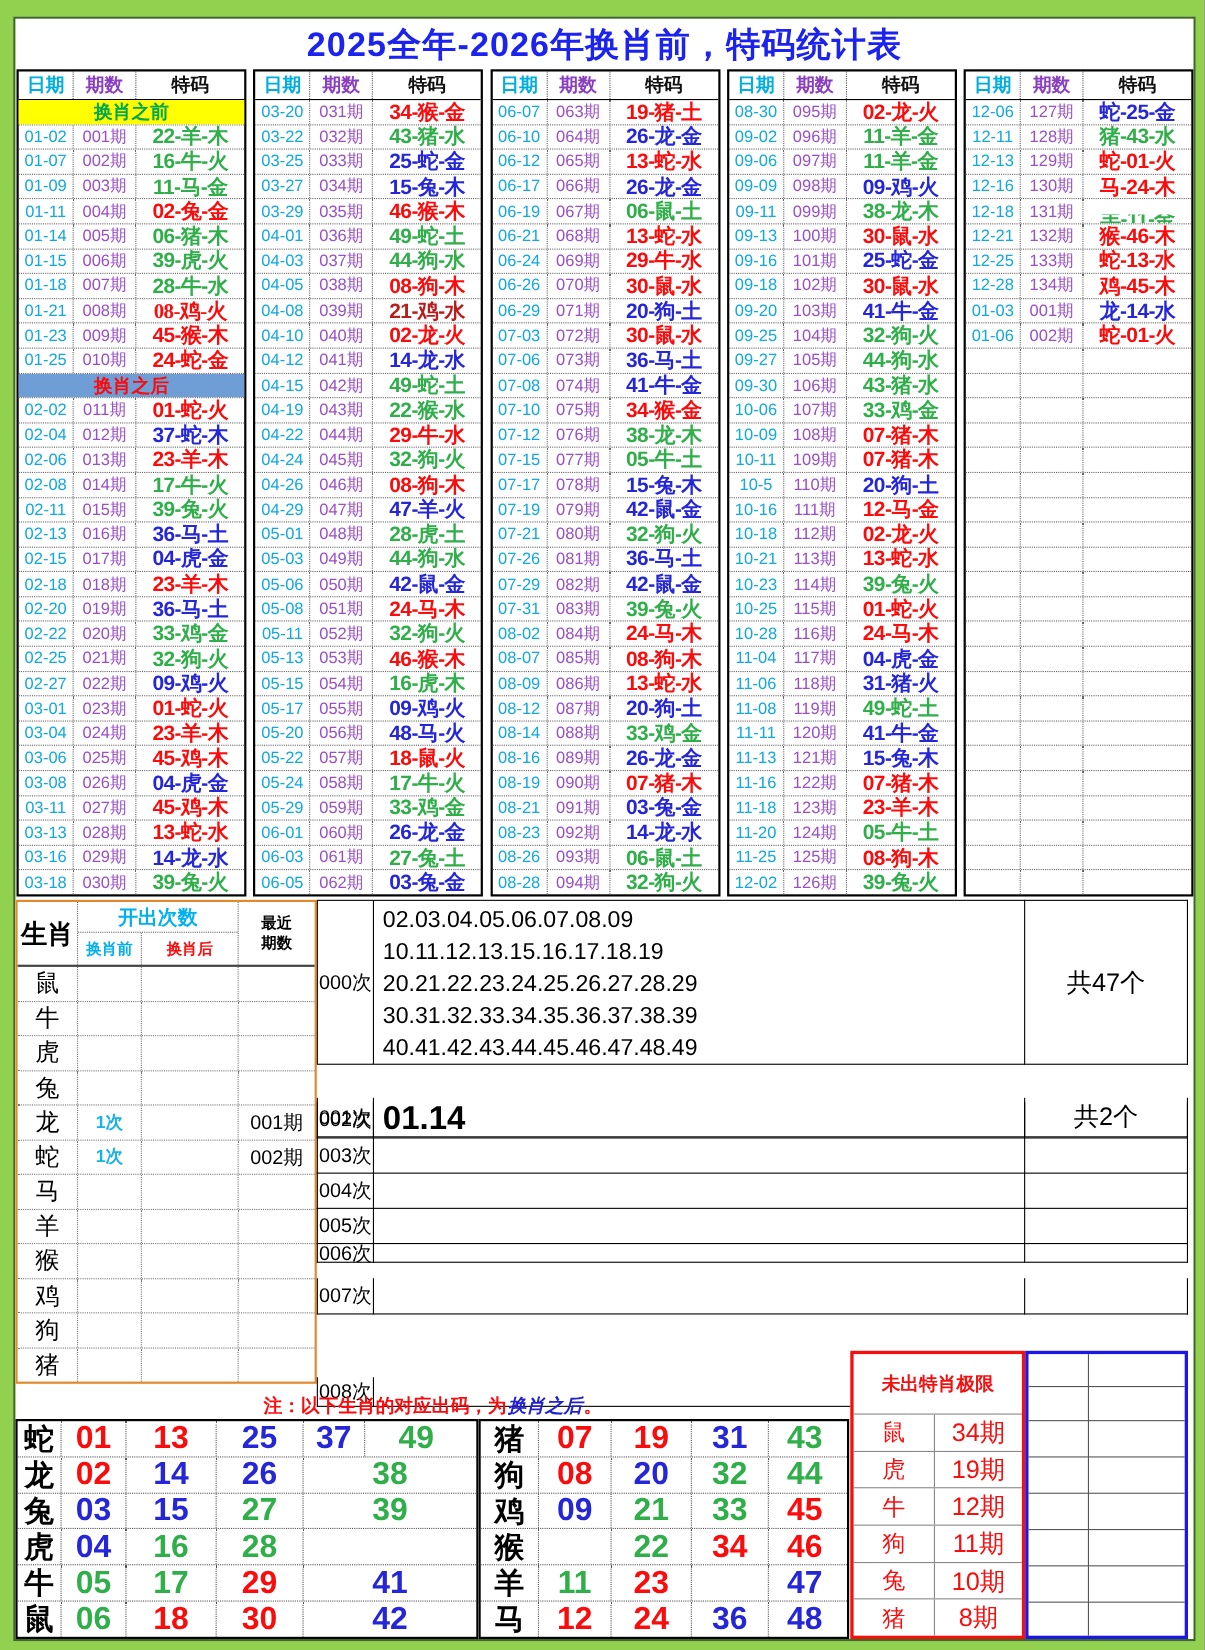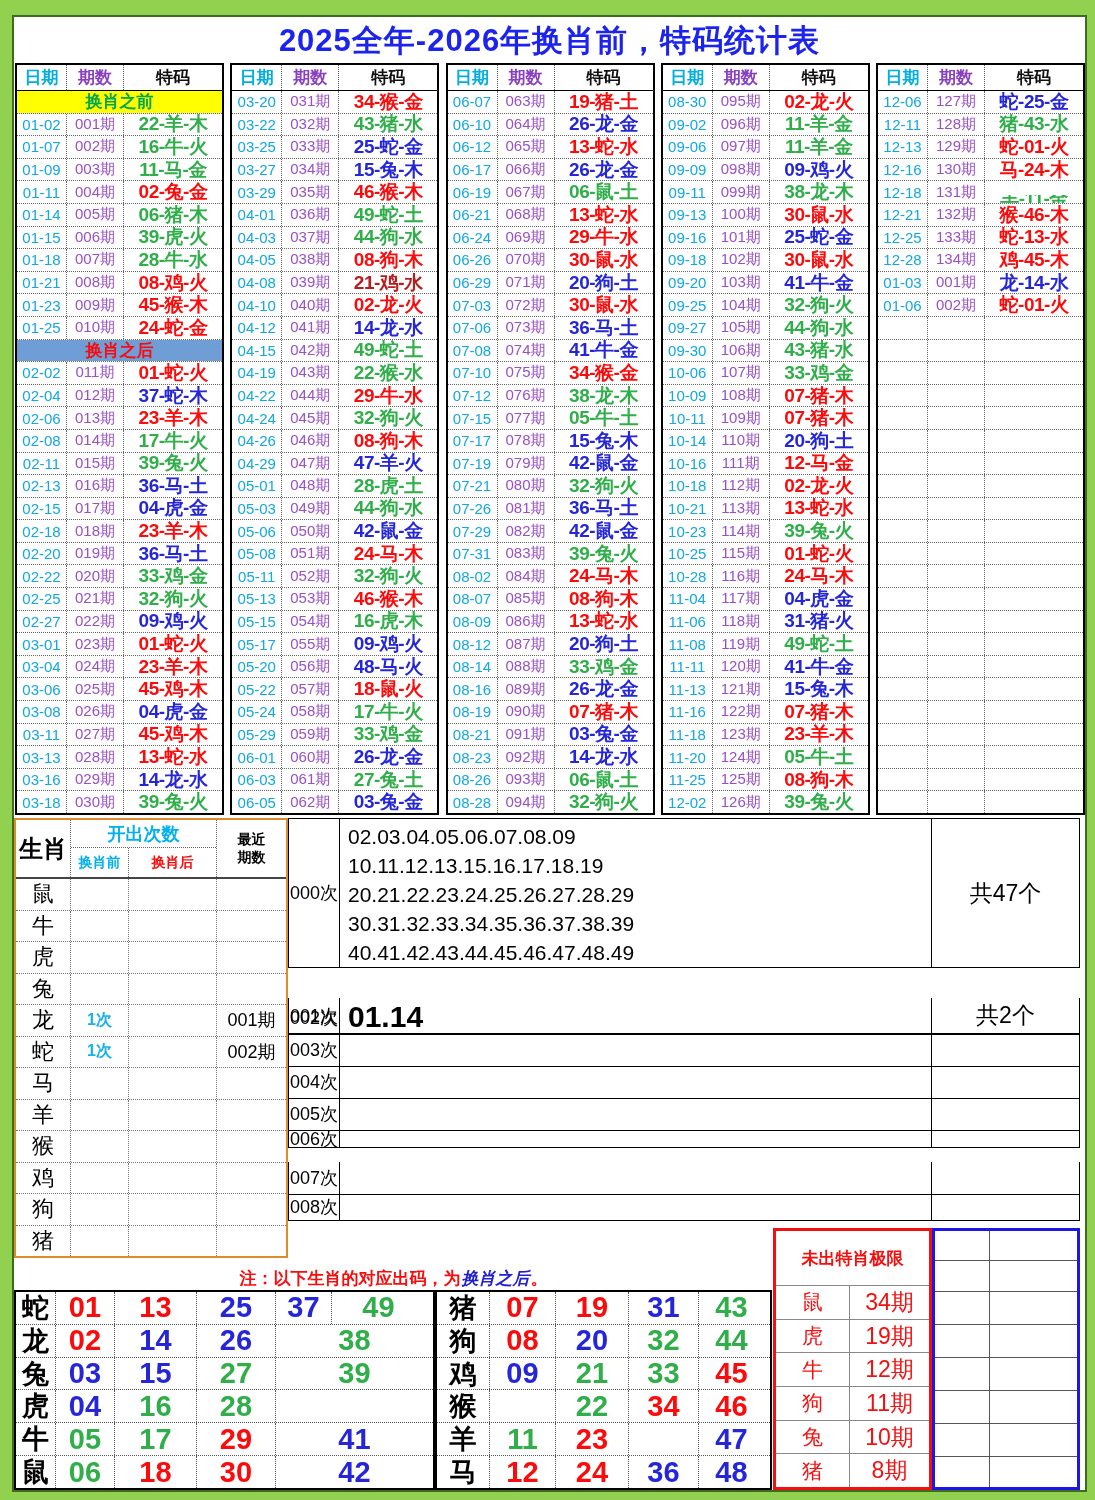--- a/index.html
+++ b/index.html
@@ -135,21 +135,21 @@
           <div class="g-code" style="color: rgb(47, 174, 73);">39-虎-火</div>
         </div>
         <div class="g-row">
           <div class="g-date">01-18</div>
           <div class="g-period">007期</div>
           <div class="g-code" style="color: rgb(47, 174, 73);">28-牛-水</div>
         </div>
         <div class="g-row">
           <div class="g-date">01-21</div>
           <div class="g-period">008期</div>
-          <div class="g-code" style="color: rgb(251, 11, 11);">08-鸡-火</div>
+          <div class="g-code" style="color: rgb(251, 11, 11); font-family: Liberation Serif, serif;">08-鸡-火</div>
         </div>
         <div class="g-row">
           <div class="g-date">01-23</div>
           <div class="g-period">009期</div>
           <div class="g-code" style="color: rgb(251, 11, 11);">45-猴-木</div>
         </div>
         <div class="g-row">
           <div class="g-date">01-25</div>
           <div class="g-period">010期</div>
           <div class="g-code" style="color: rgb(251, 11, 11);">24-蛇-金</div>
@@ -667,21 +667,21 @@
           <div class="g-date">10-09</div>
           <div class="g-period">108期</div>
           <div class="g-code" style="color: rgb(251, 11, 11);">07-猪-木</div>
         </div>
         <div class="g-row">
           <div class="g-date">10-11</div>
           <div class="g-period">109期</div>
           <div class="g-code" style="color: rgb(251, 11, 11);">07-猪-木</div>
         </div>
         <div class="g-row">
-          <div class="g-date">10-14</div>
+          <div class="g-date">10-5</div>
           <div class="g-period">110期</div>
           <div class="g-code" style="color: rgb(37, 38, 216);">20-狗-土</div>
         </div>
         <div class="g-row">
           <div class="g-date">10-16</div>
           <div class="g-period">111期</div>
           <div class="g-code" style="color: rgb(251, 11, 11);">12-马-金</div>
         </div>
         <div class="g-row">
           <div class="g-date">10-18</div>
@@ -1059,21 +1059,21 @@
       <div class="cnt-row nt" style="top: 1130px; height: 18px;">
         <div class="cnt-label">006次</div>
         <div class="cnt-content"></div>
         <div class="cnt-total"></div>
       </div>
       <div class="cnt-row nt" style="top: 1162px; height: 33px;">
         <div class="cnt-label">007次</div>
         <div class="cnt-content"></div>
         <div class="cnt-total"></div>
       </div>
-      <div class="cnt-row nt" style="top: 1194px; height: 27px; justify-content: flex-end;">
+      <div class="cnt-row nt" style="top: 1252px; height: 27px; justify-content: flex-end;">
         <div class="cnt-label">008次</div>
         <div class="cnt-content"></div>
         <div class="cnt-total"></div>
       </div>
     </div>
 
   <div class="note">
     <span>注：以下生肖的对应出码，为</span>
       <span class="hl">换肖之后</span>
       <span>。</span>

